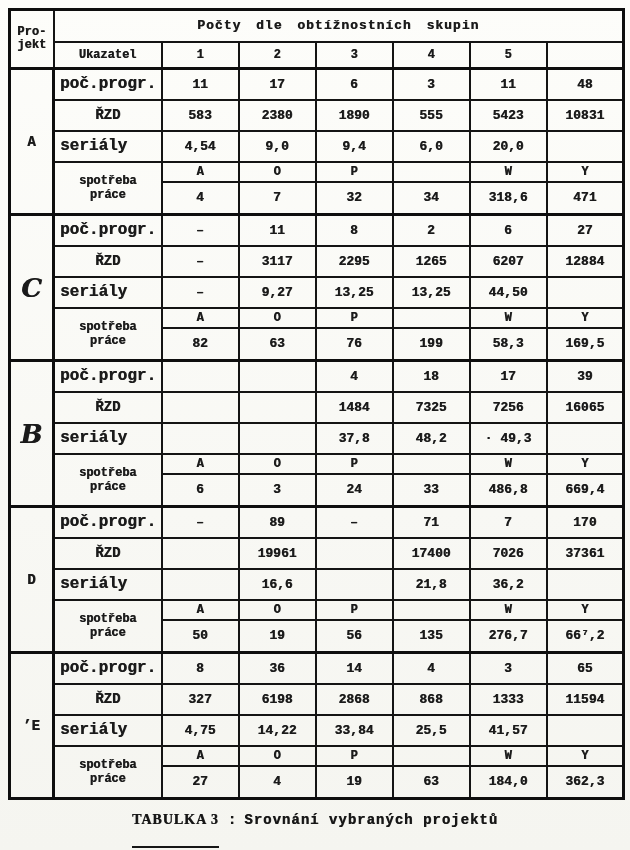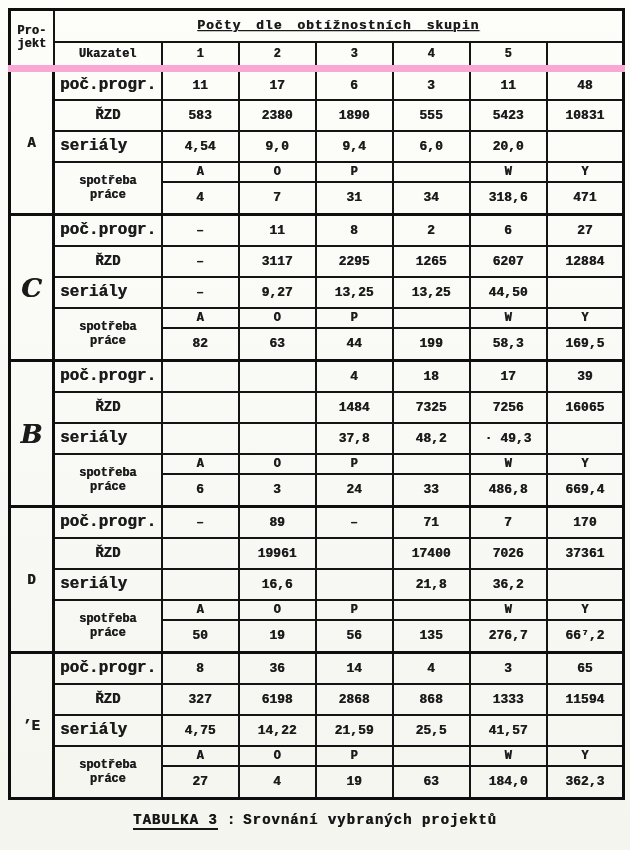--- a/index.html
+++ b/index.html
@@ -17,25 +17,25 @@
   }
   th,td{
     border:2px solid #141414;
     padding:0 2px;
     font-weight:700;
     text-align:center;vertical-align:middle;
     color:#1a1a1a;
     text-shadow:0.5px 0.3px 0 rgba(25,25,25,.85);
     overflow:hidden;white-space:nowrap;
   }
-  thead{border-bottom:7px solid #f9a8d4;}
+  thead{border-bottom:2px solid #f9a8d4;}
   thead tr.r-head1{height:32px;}
   thead tr.r-head2{height:27px;}
   thead th{font-size:12px;}
-  .group-title{font-size:13px;letter-spacing:1px;word-spacing:6px;text-decoration:underline;}
+  .group-title{font-size:13px;letter-spacing:1px;word-spacing:6px;}
   .proj-head div{line-height:13px;font-size:12px;}
   tbody.project{border-top:3px solid #0e0e0e;}
   tr.r-std{height:31px;}
   tr.r-letters{height:20px;}
   tr.r-values{height:33px;}
   td.proj-cell{border-right:3px solid #0e0e0e;font-size:14px;}
   td.proj-cell.script{
     font-family:"DejaVu Serif","Liberation Serif",serif;
     font-style:italic;font-size:26px;font-weight:700;
   }
@@ -44,21 +44,21 @@
   td.lbl-sp{font-size:12px;}
   td.lbl-sp div{line-height:14px;}
   td.num{font-size:13px;}
   td.lhead{font-size:12px;}
   .caption{
     position:absolute;left:0;top:812px;width:630px;
     text-align:center;font-size:14px;font-weight:700;
     letter-spacing:1px;color:#161616;
     text-shadow:0.5px 0.3px 0 rgba(25,25,25,.85);
   }
-  .caption .cap-title{border-bottom:2.5px solid #161616;padding-bottom:0;}
+  .caption .cap-title{border-bottom:2.5px solid #161616;padding-bottom:19px;font-family:Liberation Serif, serif;}
   .caption .cap-colon{margin:0 7px 0 9px;}
 </style>
 </head>
 <body>
 
 <div class="sheet">
 
   <table id="main-table">
     <colgroup>
       <col style="width:44px">
@@ -125,21 +125,21 @@
           <td class="lhead">A</td>
           <td class="lhead">O</td>
           <td class="lhead">P</td>
           <td class="lhead"></td>
           <td class="lhead">W</td>
           <td class="lhead">Y</td>
         </tr>
         <tr class="r-values">
           <td class="num">4</td>
           <td class="num">7</td>
-          <td class="num">31</td>
+          <td class="num">32</td>
           <td class="num">34</td>
           <td class="num">318,6</td>
           <td class="num">471</td>
         </tr>
       </tbody>
       <tbody class="project">
         <tr class="r-std">
           <td class="proj-cell script" rowspan="5">C</td>
           <td class="lbl">poč.progr.</td>
           <td class="num">–</td>
@@ -175,21 +175,21 @@
           <td class="lhead">A</td>
           <td class="lhead">O</td>
           <td class="lhead">P</td>
           <td class="lhead"></td>
           <td class="lhead">W</td>
           <td class="lhead">Y</td>
         </tr>
         <tr class="r-values">
           <td class="num">82</td>
           <td class="num">63</td>
-          <td class="num">44</td>
+          <td class="num">76</td>
           <td class="num">199</td>
           <td class="num">58,3</td>
           <td class="num">169,5</td>
         </tr>
       </tbody>
       <tbody class="project">
         <tr class="r-std">
           <td class="proj-cell script" rowspan="5">B</td>
           <td class="lbl">poč.progr.</td>
           <td class="num"></td>
@@ -305,21 +305,21 @@
           <td class="num">6198</td>
           <td class="num">2868</td>
           <td class="num">868</td>
           <td class="num">1333</td>
           <td class="num">11594</td>
         </tr>
         <tr class="r-std">
           <td class="lbl">seriály</td>
           <td class="num">4,75</td>
           <td class="num">14,22</td>
-          <td class="num">21,59</td>
+          <td class="num">33,84</td>
           <td class="num">25,5</td>
           <td class="num">41,57</td>
           <td class="num"></td>
         </tr>
         <tr class="r-letters">
           <td class="lbl-sp" rowspan="2">
             <div>spotřeba</div>
             <div>práce</div>
           </td>
           <td class="lhead">A</td>

